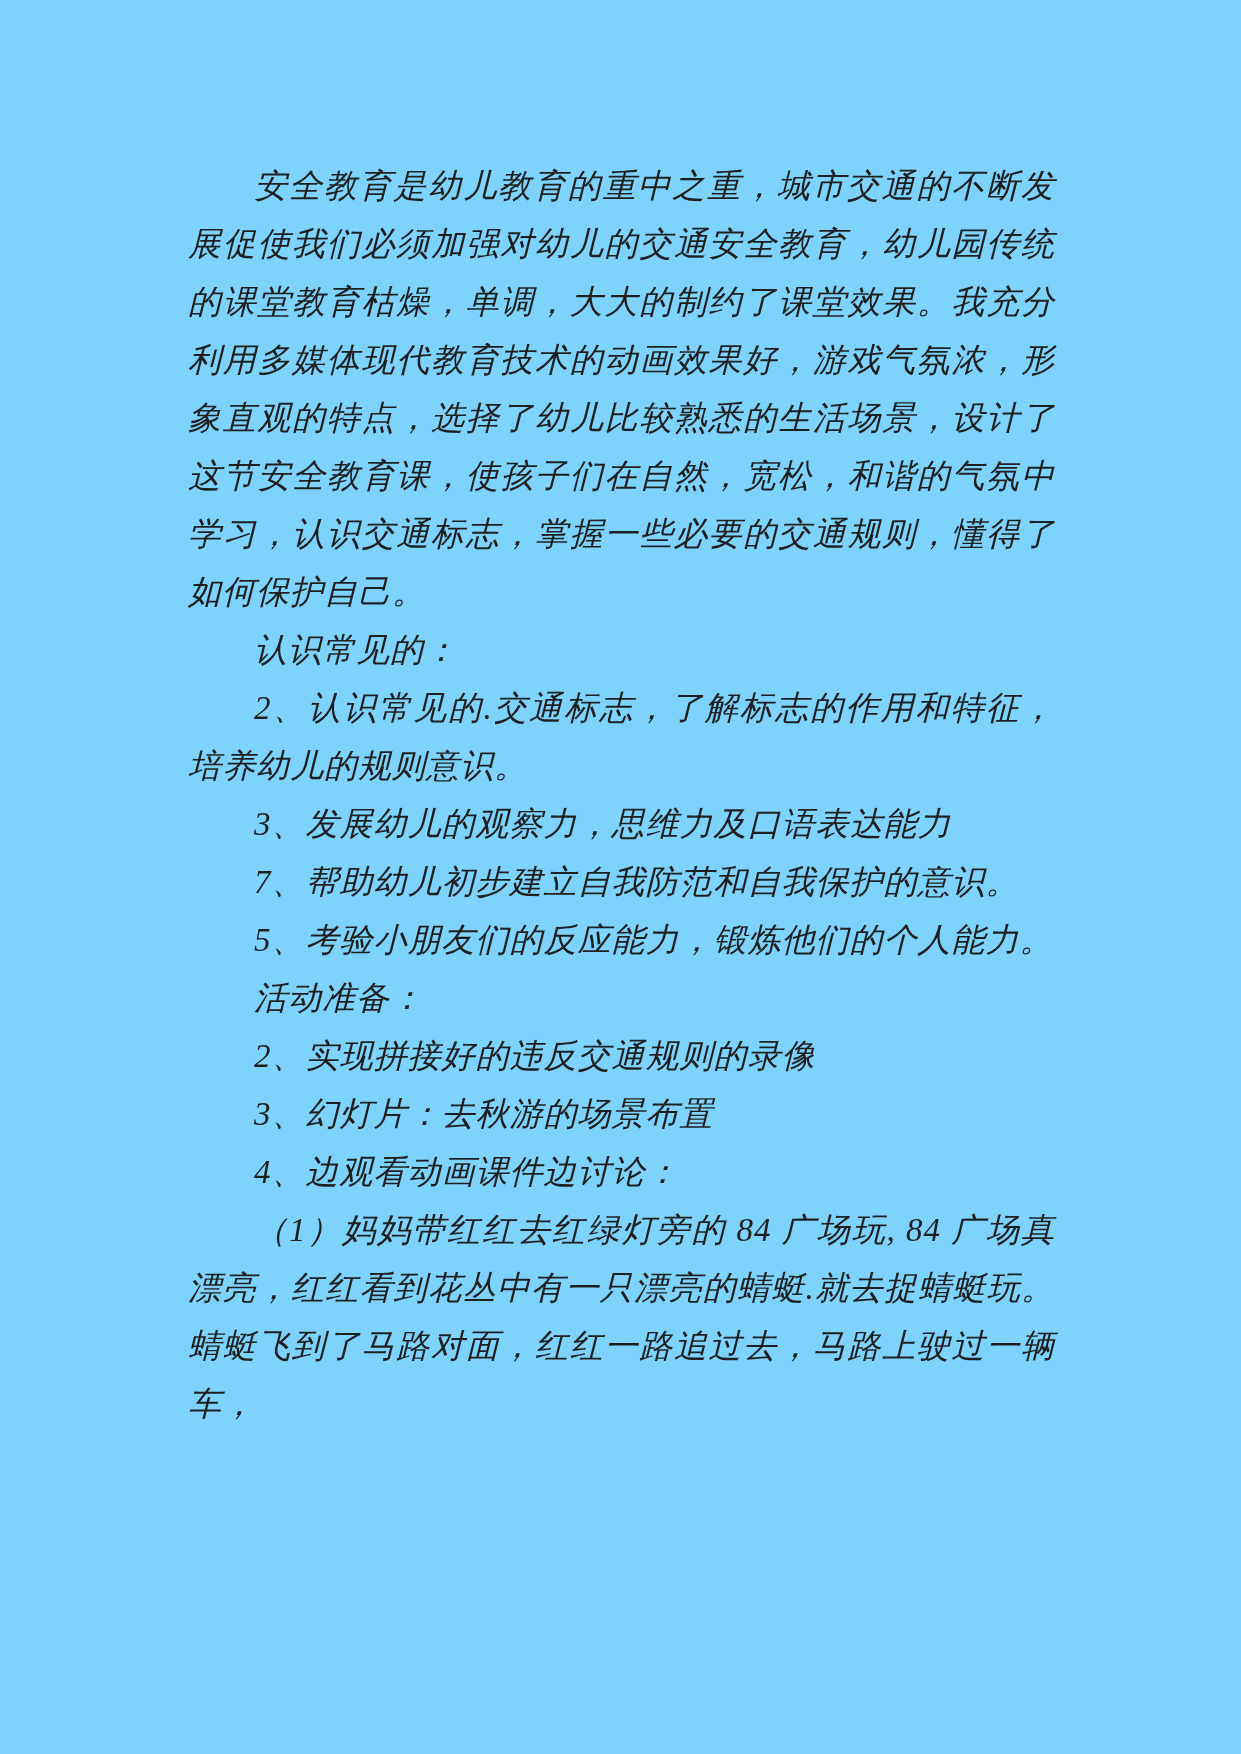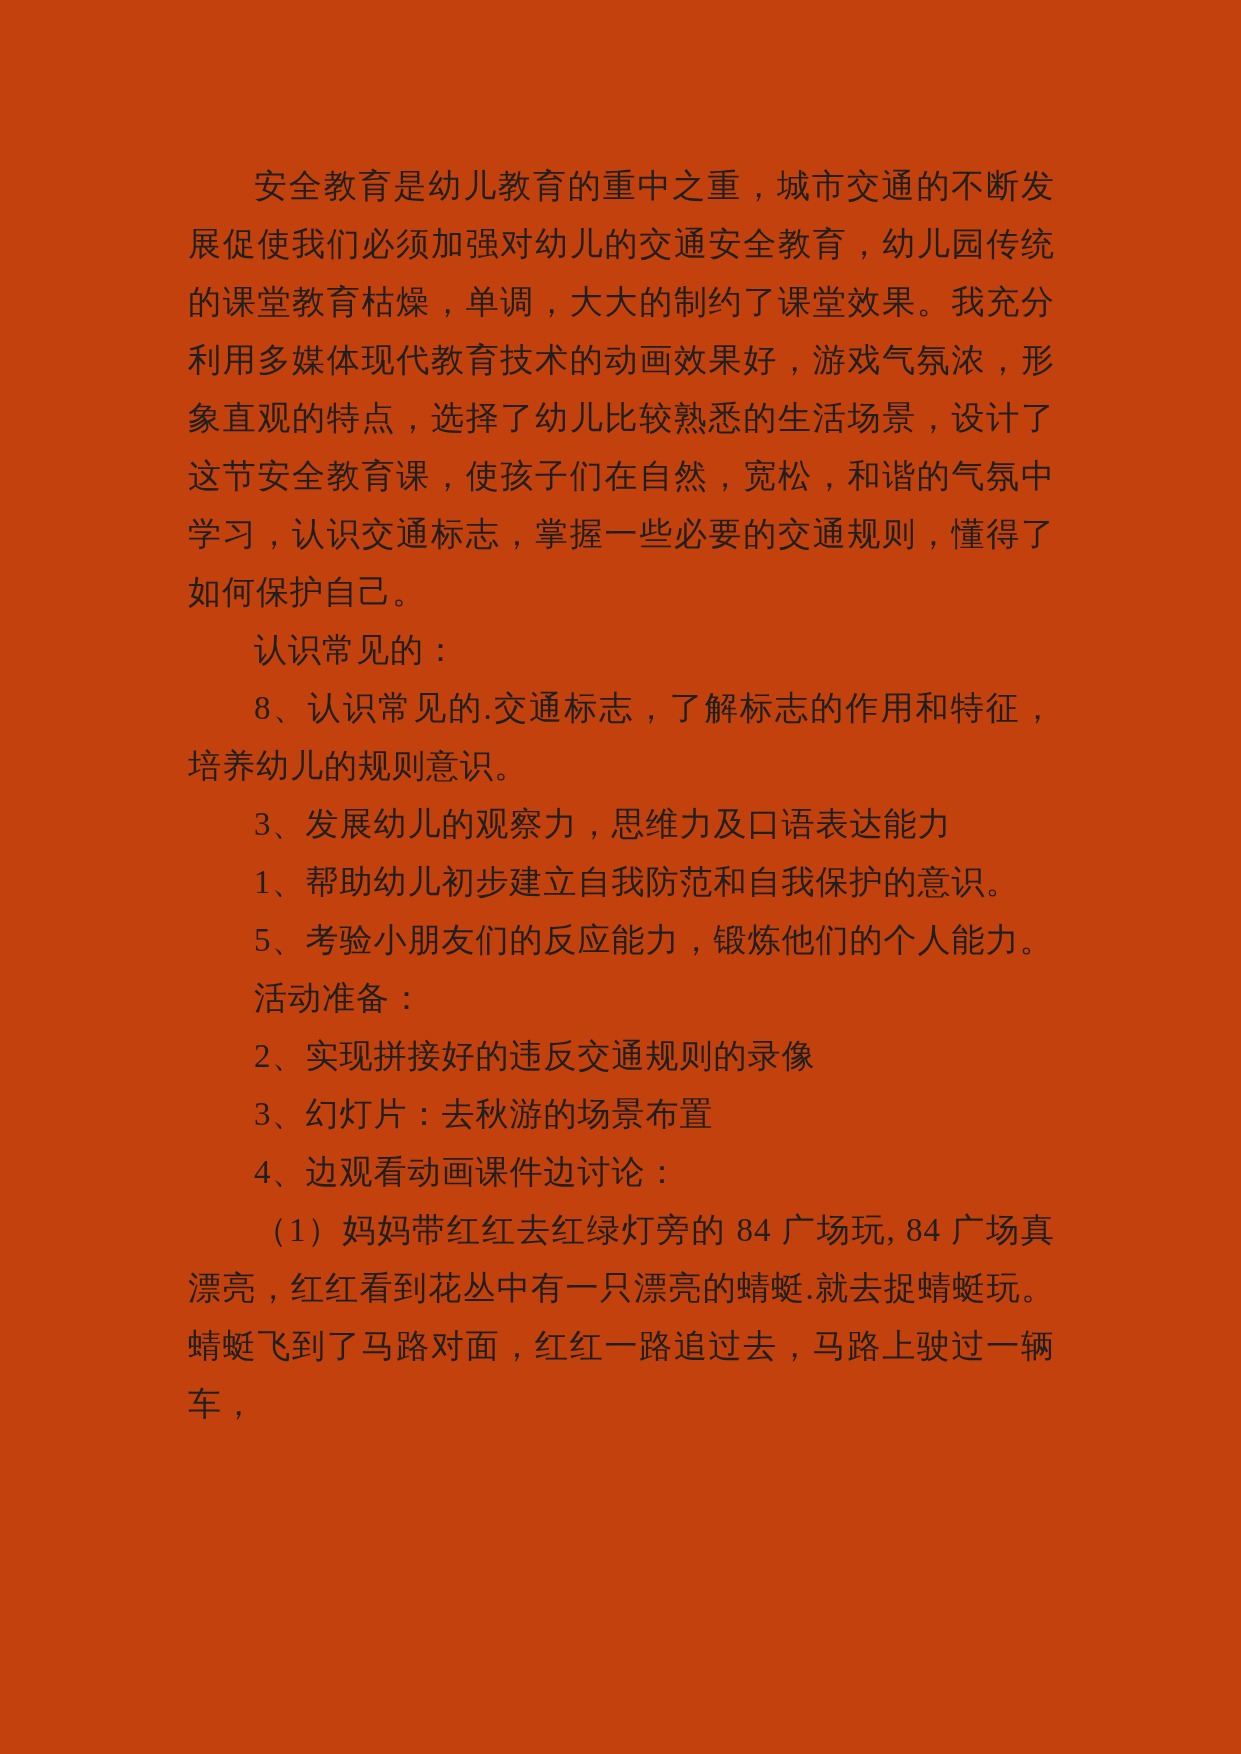--- a/index.html
+++ b/index.html
@@ -10,22 +10,23 @@
   body {
     width: 1241px;
     height: 1754px;
     position: relative;
     overflow: hidden;
   }
   .page {
     box-sizing: border-box;
     width: 1241px;
     height: 1754px;
-    background: #c2410c;
+    background: #7dd3fc;
     padding: 157px 186px 0 188px;
+    font-style: italic;
   }
   .doc-body p {
     margin: 0;
     padding: 0;
     font-family: "Liberation Serif", "DejaVu Serif", serif;
     font-size: 33px;
     line-height: 58px;
     color: #1f1f1f;
     text-align: justify;
     text-align-last: left;
@@ -35,23 +36,23 @@
     word-break: break-all;
   }
 </style>
 </head>
 <body>
 
 <div class="page">
   <div class="doc-body">
       <p>安全教育是幼儿教育的重中之重，城市交通的不断发展促使我们必须加强对幼儿的交通安全教育，幼儿园传统的课堂教育枯燥，单调，大大的制约了课堂效果。我充分利用多媒体现代教育技术的动画效果好，游戏气氛浓，形象直观的特点，选择了幼儿比较熟悉的生活场景，设计了这节安全教育课，使孩子们在自然，宽松，和谐的气氛中学习，认识交通标志，掌握一些必要的交通规则，懂得了如何保护自己。</p>
       <p>认识常见的：</p>
-      <p>8、认识常见的.交通标志，了解标志的作用和特征，培养幼儿的规则意识。</p>
+      <p>2、认识常见的.交通标志，了解标志的作用和特征，培养幼儿的规则意识。</p>
       <p>3、发展幼儿的观察力，思维力及口语表达能力</p>
-      <p>1、帮助幼儿初步建立自我防范和自我保护的意识。</p>
+      <p>7、帮助幼儿初步建立自我防范和自我保护的意识。</p>
       <p>5、考验小朋友们的反应能力，锻炼他们的个人能力。</p>
       <p>活动准备：</p>
       <p>2、实现拼接好的违反交通规则的录像</p>
       <p>3、幻灯片：去秋游的场景布置</p>
       <p>4、边观看动画课件边讨论：</p>
       <p>（1）妈妈带红红去红绿灯旁的 84 广场玩, 84 广场真漂亮，红红看到花丛中有一只漂亮的蜻蜓.就去捉蜻蜓玩。蜻蜓飞到了马路对面，红红一路追过去，马路上驶过一辆车，</p>
     </div>
 </div>
 
 </body></html>

